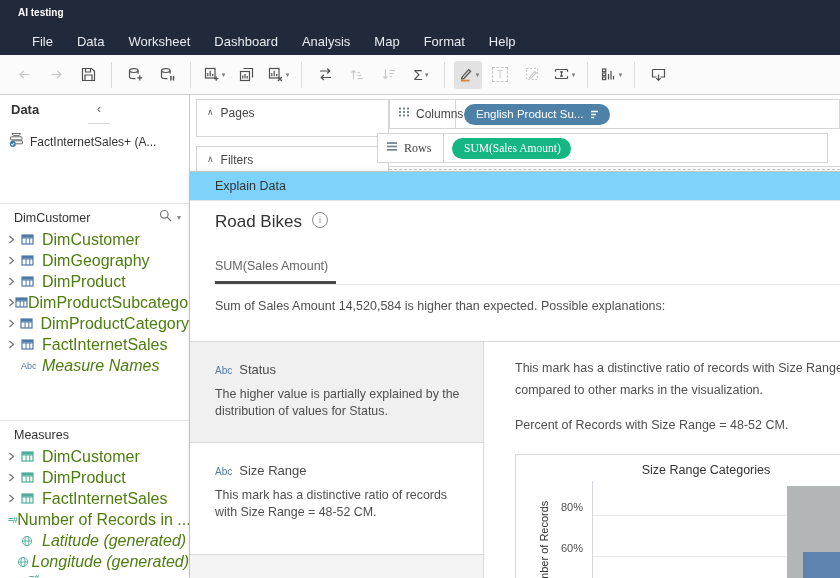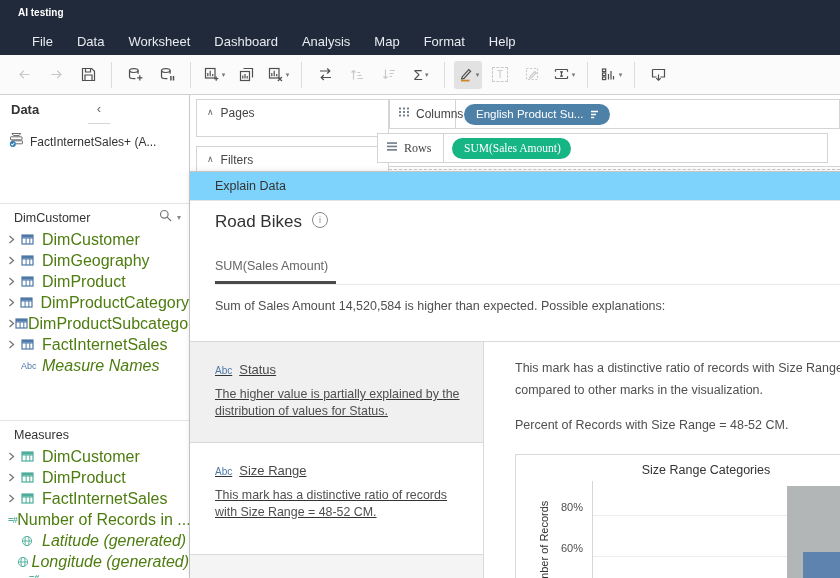--- a/index.html
+++ b/index.html
@@ -55,21 +55,21 @@
   
   .explain{position:absolute;left:190px;top:171px;width:650px;height:407px;background:#fff;border-top:1px solid #C6C6C6;box-shadow:0 0 6px rgba(0,0,0,0.10);box-sizing:border-box;overflow:hidden;}
   .ex-header{position:absolute;left:0;top:0;width:650px;height:29px;background:#7dd3fc;border-bottom:1px solid #E3E3E3;box-sizing:border-box;line-height:28px;padding-left:25px;font-size:12.5px;color:#333;}
   .ex-title{position:absolute;left:25px;top:40px;font-size:17px;font-weight:500;color:#333;display:flex;align-items:flex-start;gap:10px;}
   .info{display:inline-flex;width:14px;height:14px;border:1px solid #8A8A8A;border-radius:50%;color:#8A8A8A;font-size:9px;align-items:center;justify-content:center;font-style:normal;}
   .ex-tab{position:absolute;left:25px;top:87px;font-size:12.5px;color:#666;padding:0 8px 8px 0;border-bottom:3px solid #4A4A4A;}
   .ex-tabline{position:absolute;left:25px;top:112px;width:625px;height:1px;background:#EAEAEA;}
   .ex-summary{position:absolute;left:25px;top:127px;font-size:12.5px;color:#4F4F4F;}
   .ex-border{position:absolute;left:0;top:169px;width:650px;height:1px;background:#D9D9D9;}
   .ex-cards{position:absolute;left:0;top:170px;width:294px;height:237px;border-right:1px solid #D9D9D9;box-sizing:border-box;}
-  .exp-card{box-sizing:border-box;padding:20px 18px 0 25px;border-bottom:1px solid #D9D9D9;text-decoration:underline;}
+  .exp-card{box-sizing:border-box;padding:20px 18px 0 25px;border-bottom:1px solid #D9D9D9;}
   .exp-card.c1{height:101px;background:#F0F0F0;}
   .exp-card.c2{height:112px;background:#fff;}
   .exp-card-sliver{height:24px;background:#F4F4F4;}
   .card-title{font-size:13px;color:#4A4A4A;}
   .card-title .abc{color:#4E79A7;font-size:10px;margin-right:7px;}
   .card-body{margin-top:9px;font-size:12.4px;color:#4F4F4F;line-height:17px;width:256px;}
   .ex-detail{position:absolute;left:294px;top:170px;width:356px;height:237px;background:#fff;}
   .ex-lines{position:absolute;left:31px;top:15px;width:326px;overflow:hidden;font-size:12.5px;color:#4F4F4F;line-height:22px;}
   .ex-lines div{white-space:nowrap;}
   .ex-subtitle{position:absolute;left:31px;top:76px;font-size:12.5px;color:#4F4F4F;}
@@ -303,36 +303,36 @@
               <path d="M1.5 1l4 3.5-4 3.5"></path>
             </svg>
           </span>
           <span class="f-ico">
             <svg width="13" height="13" viewBox="0 0 13 13">
               <rect x="1" y="2" width="11" height="9" fill="none" stroke="#4E79A7" stroke-width="1.2"></rect>
               <path d="M1 5h11M5.1 5v6M8.8 5v6" stroke="#4E79A7" stroke-width="1"></path>
               <rect x="1" y="2" width="11" height="2.6" fill="#4E79A7"></rect>
             </svg>
           </span>
-          <span class="f-label">DimProductCategory</span>
+          <span class="f-label">DimProductSubcategory</span>
         </div>
         <div class="f-row">
           <span class="f-chev">
             <svg width="7" height="9" viewBox="0 0 7 9" fill="none" stroke="#737373" stroke-width="1.2">
               <path d="M1.5 1l4 3.5-4 3.5"></path>
             </svg>
           </span>
           <span class="f-ico">
             <svg width="13" height="13" viewBox="0 0 13 13">
               <rect x="1" y="2" width="11" height="9" fill="none" stroke="#4E79A7" stroke-width="1.2"></rect>
               <path d="M1 5h11M5.1 5v6M8.8 5v6" stroke="#4E79A7" stroke-width="1"></path>
               <rect x="1" y="2" width="11" height="2.6" fill="#4E79A7"></rect>
             </svg>
           </span>
-          <span class="f-label">DimProductSubcategory</span>
+          <span class="f-label">DimProductCategory</span>
         </div>
         <div class="f-row">
           <span class="f-chev">
             <svg width="7" height="9" viewBox="0 0 7 9" fill="none" stroke="#737373" stroke-width="1.2">
               <path d="M1.5 1l4 3.5-4 3.5"></path>
             </svg>
           </span>
           <span class="f-ico">
             <svg width="13" height="13" viewBox="0 0 13 13">
               <rect x="1" y="2" width="11" height="9" fill="none" stroke="#4E79A7" stroke-width="1.2"></rect>

